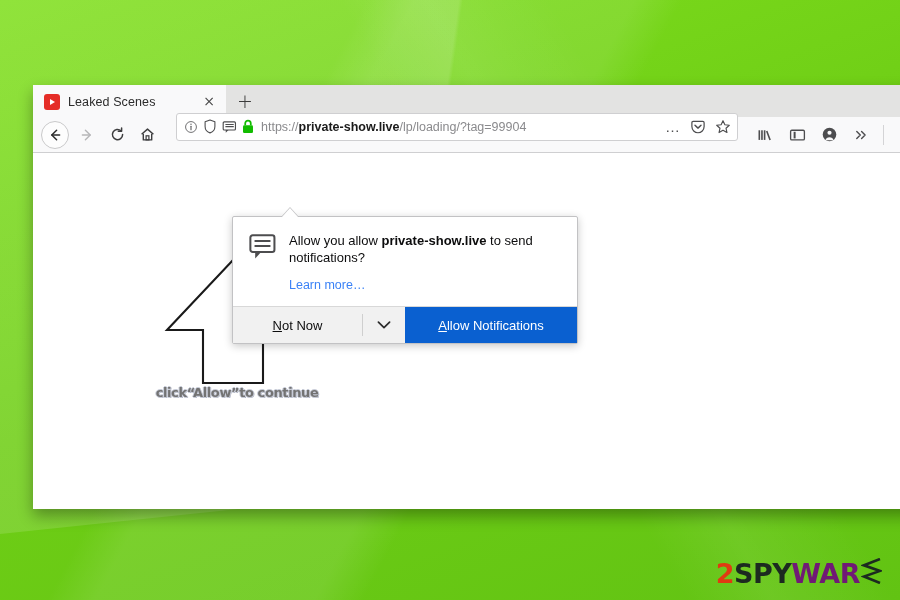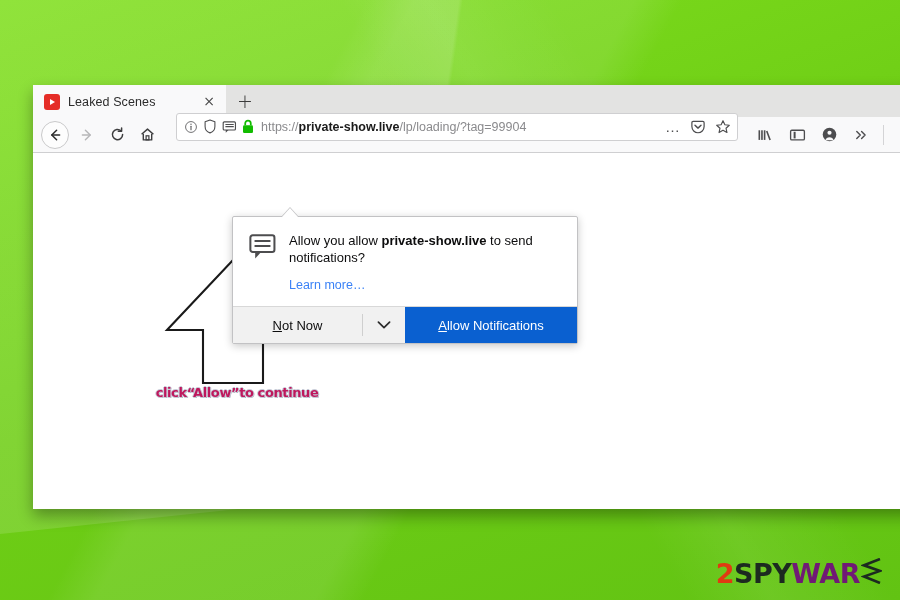--- a/index.html
+++ b/index.html
@@ -192,21 +192,21 @@
   }
   #arrow-caption {
     position: absolute;
     left: 94px;
     top: 232px;
     width: 220px;
     text-align: center;
     font-family: "DejaVu Sans", sans-serif;
     font-size: 13px;
     font-weight: 700;
-    color: #be185d;
+    color: #737373;
     letter-spacing: -0.4px;
     text-shadow:
       1px 0 0 #c8ccd8, -1px 0 0 #c8ccd8,
       0 1px 0 #c8ccd8, 0 -1px 0 #c8ccd8,
       1px 1px 0 #aeb3c2;
     white-space: nowrap;
   }
 
   
   #loader-wrap {

